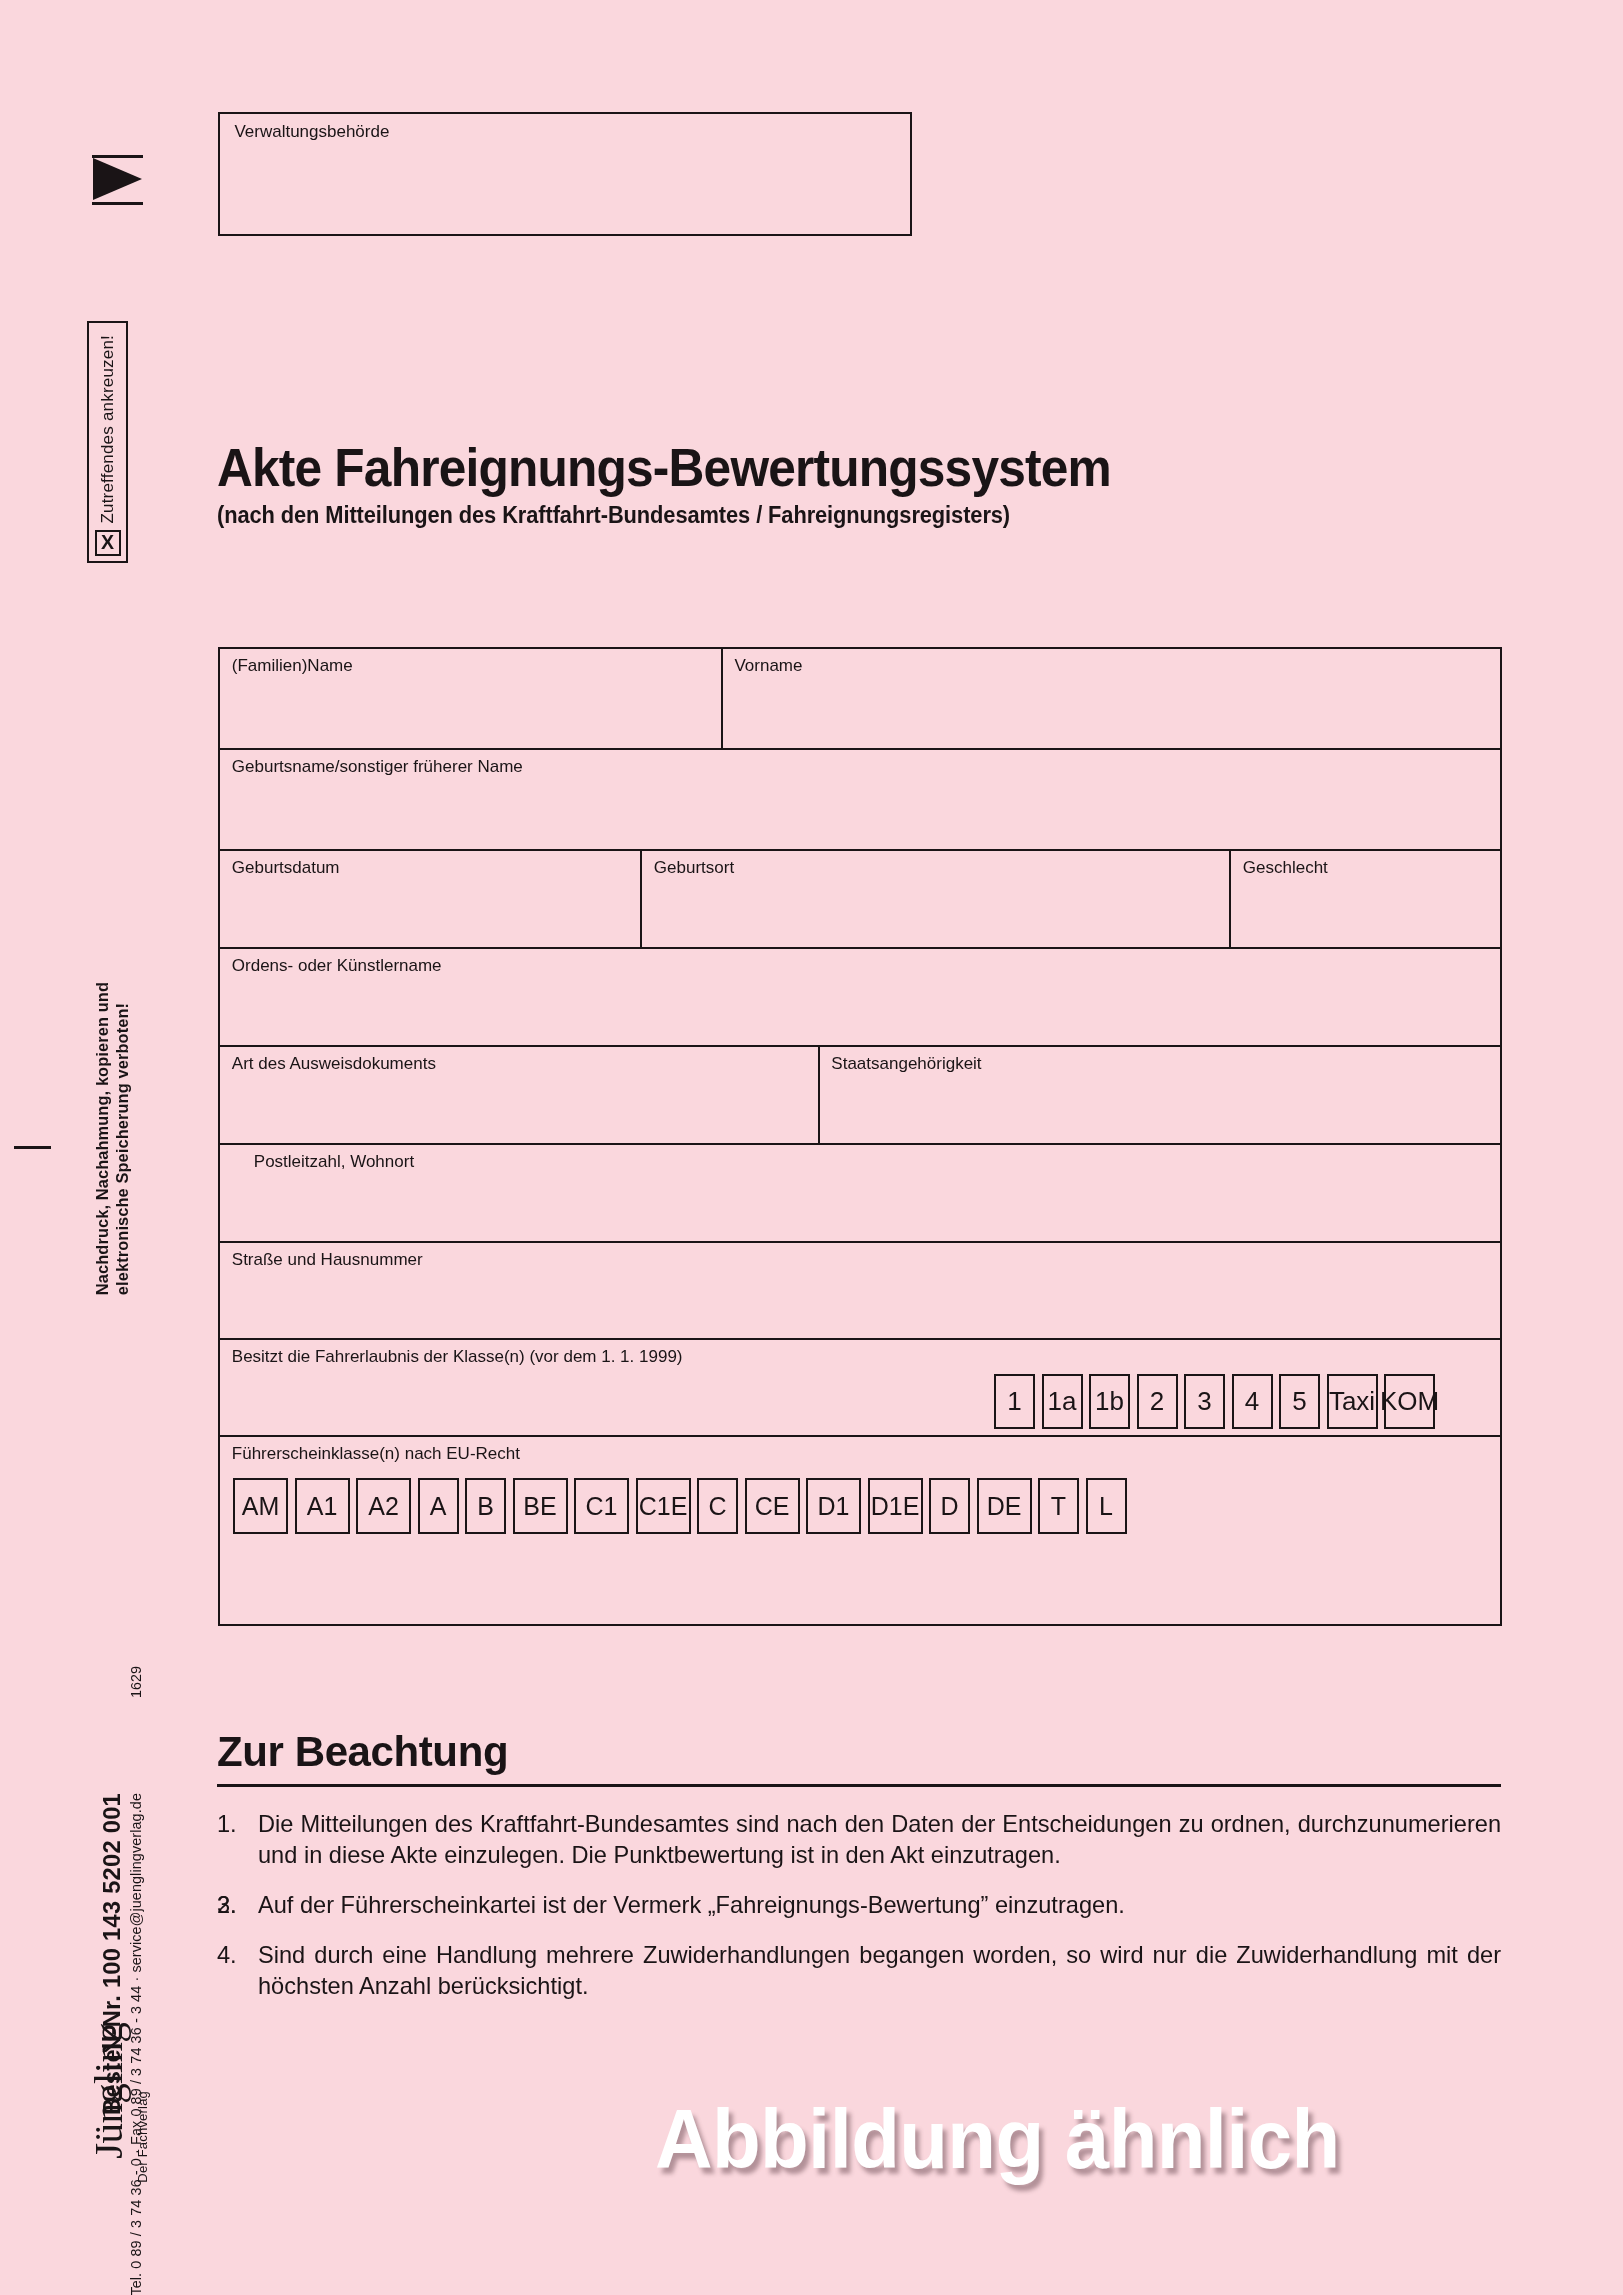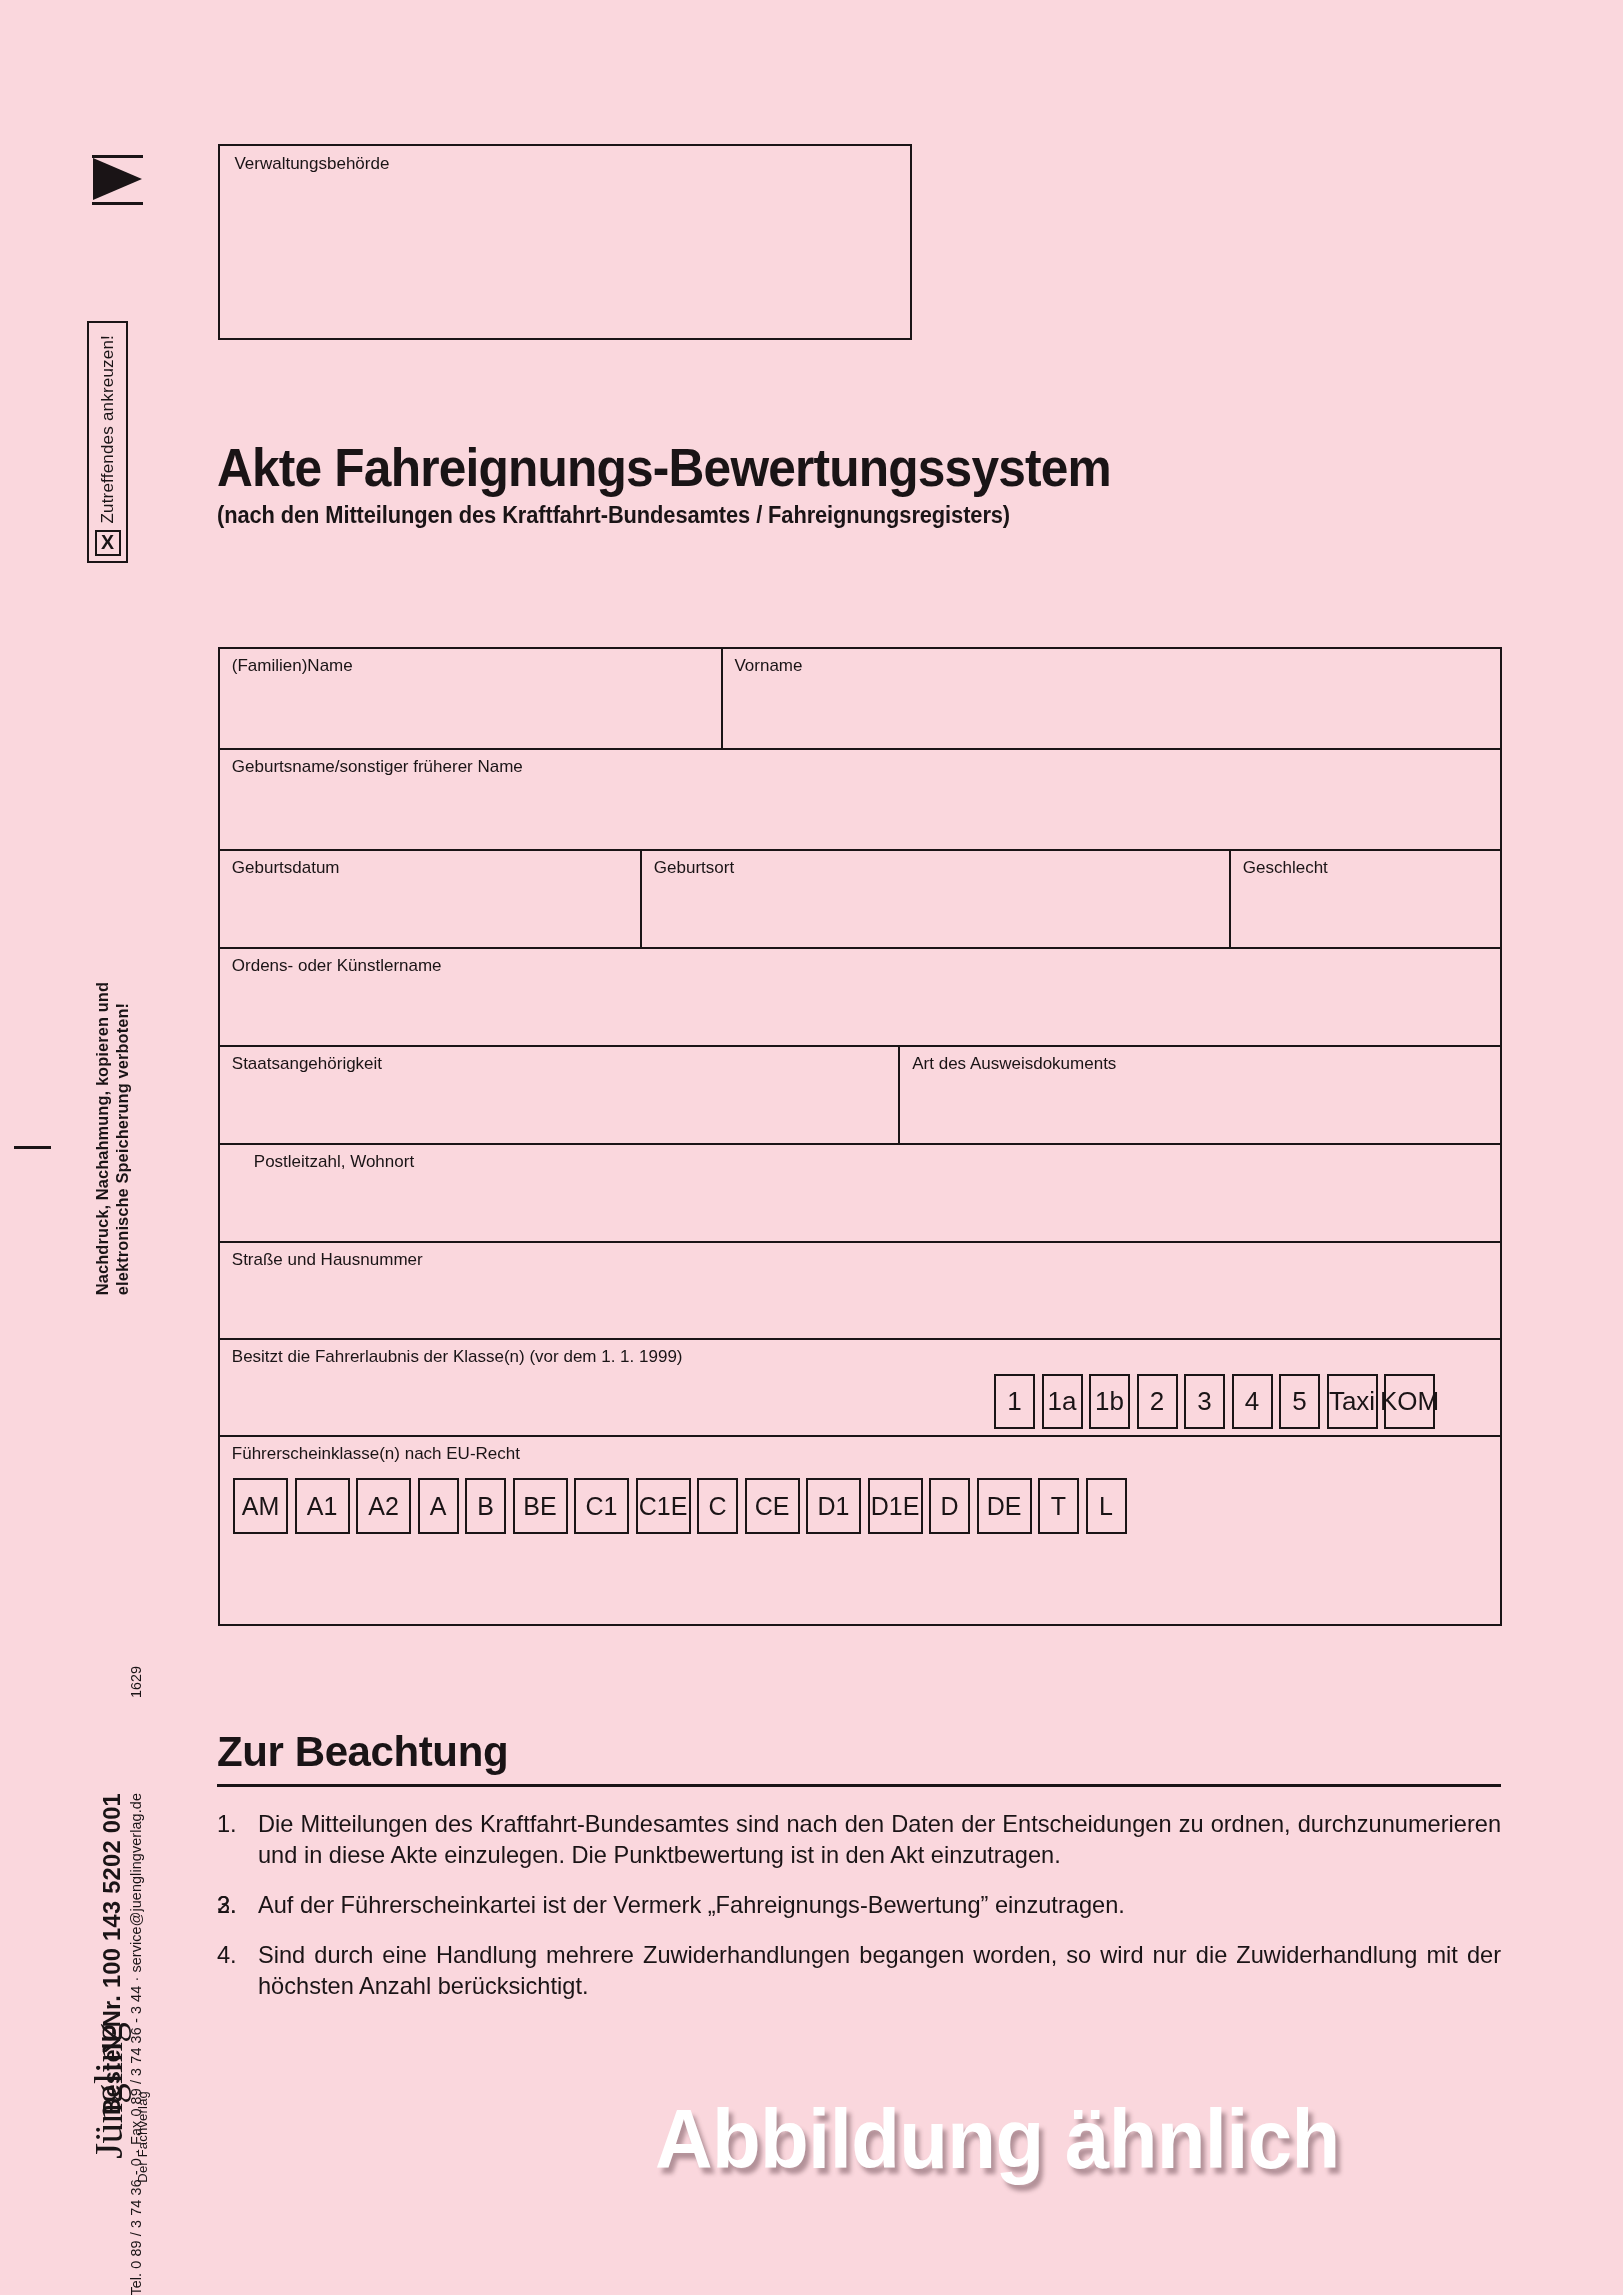--- a/index.html
+++ b/index.html
@@ -142,22 +142,22 @@
   #publisher .pub-mark {
     position: absolute;
     left: 13px; top: 2.6px;
     width: 30px; height: 30px;
   }
   #publisher .pub-mark svg { display:block; }
 
   
   #authority-box {
     position: absolute;
-    left: 218px; top: 144px;
-    width: 694px; height: 196px;
+    left: 218px; top: 112px;
+    width: 694px; height: 124px;
     border: 2.6px solid #1a1416;
     box-sizing: border-box;
   }
   #authority-box .lbl {
     position: absolute;
     left: 14.4px; top: 7.9px;
     font-size: 17px;
   }
 
   
@@ -391,25 +391,25 @@
     </div>
   </div>
 
   <div class="frow r-artist">
     <div class="fcell" style="width:1464px">
       <div class="flabel">Ordens- oder Künstlername</div>
     </div>
   </div>
 
   <div class="frow r-nation">
+    <div class="fcell" style="width:600px">
+      <div class="flabel">Art des Ausweisdokuments</div>
+    </div>
     <div class="fcell" style="width:681px">
       <div class="flabel">Staatsangehörigkeit</div>
-    </div>
-    <div class="fcell" style="width:600px">
-      <div class="flabel">Art des Ausweisdokuments</div>
     </div>
   </div>
 
   <div class="frow r-zip">
     <div class="fcell" style="width:1280px">
       <div class="flabel">Postleitzahl, Wohnort</div>
     </div>
   </div>
 
   <div class="frow r-street">

